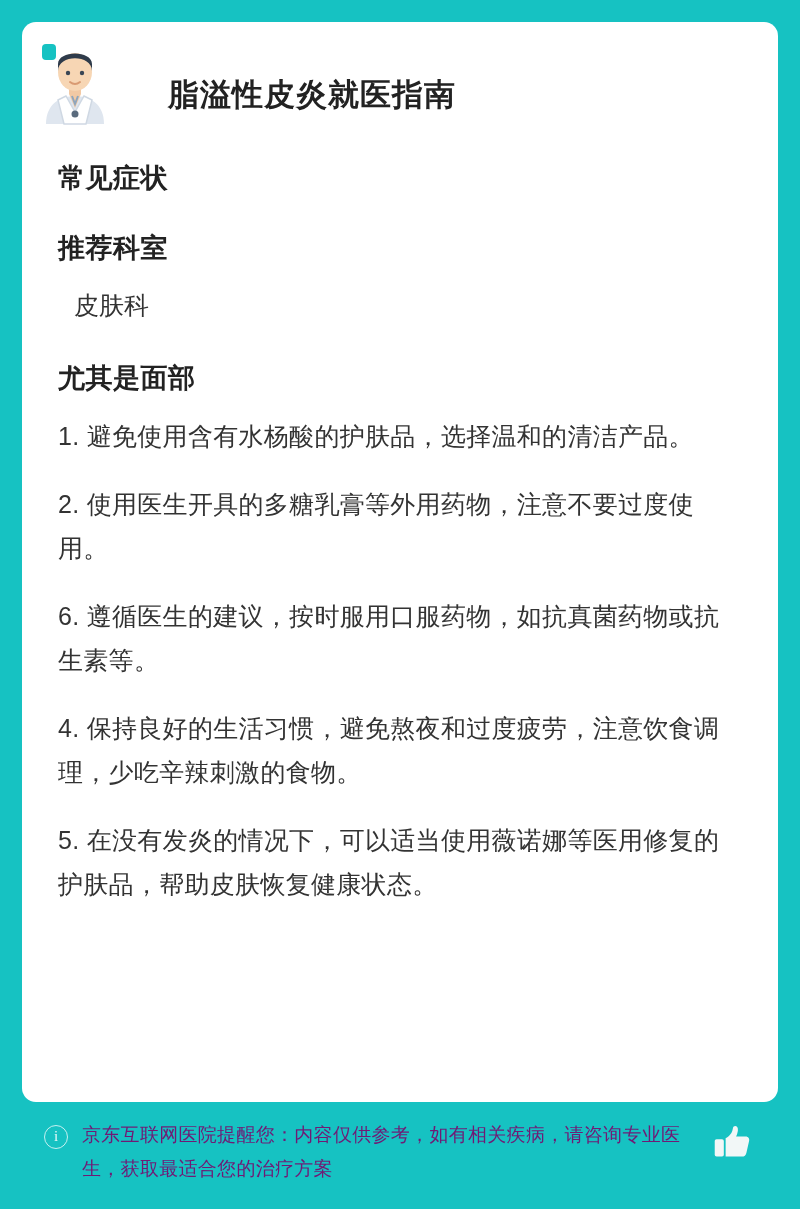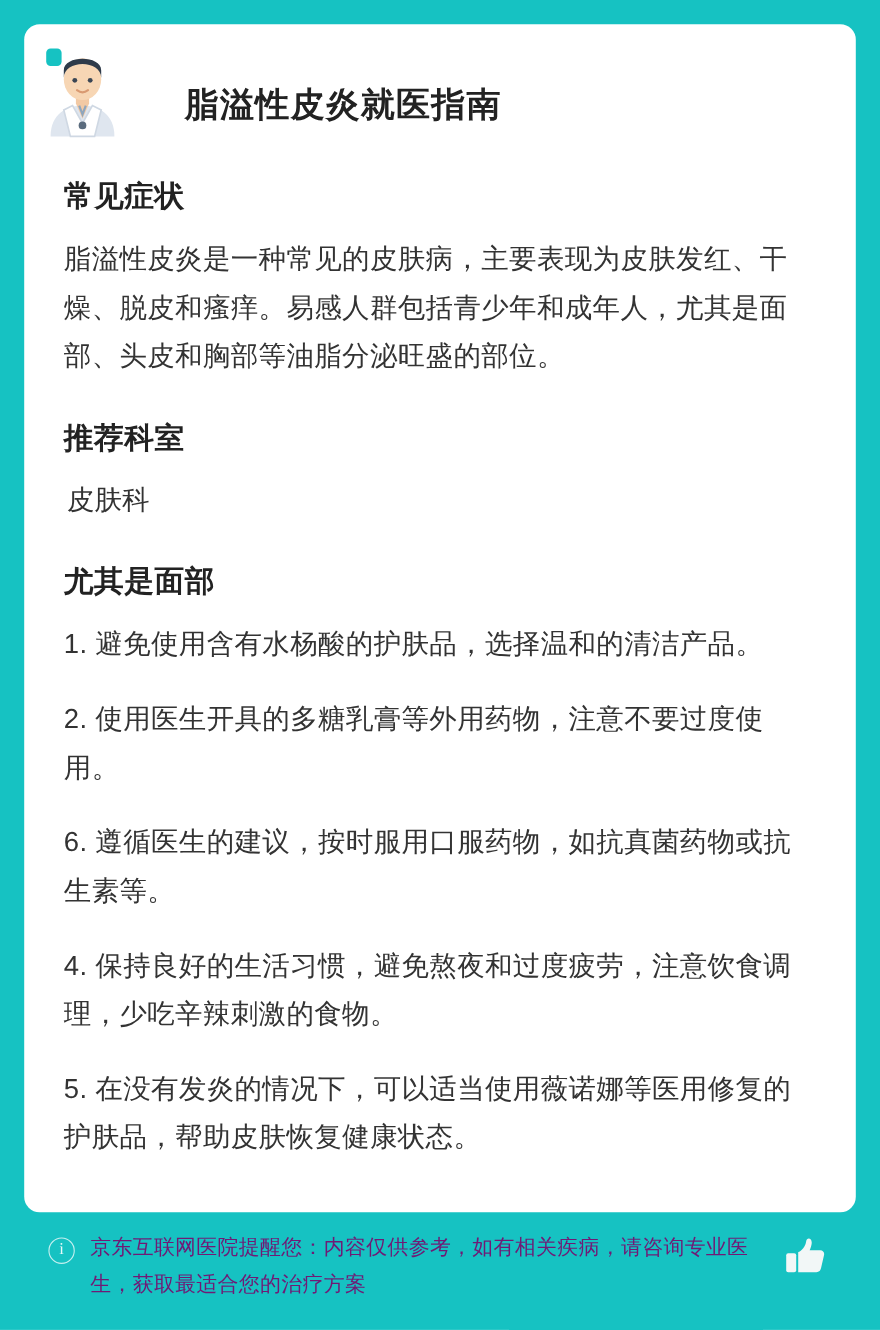--- a/index.html
+++ b/index.html
@@ -62,21 +62,21 @@
     font-size: 25px;
     line-height: 44px;
     color: #333333;
     margin: 0 0 6px 0;
     letter-spacing: 0.3px;
   }
   p.plain {
     font-size: 25px;
     line-height: 42px;
     color: #333333;
-    margin: 3px;
+    margin: 16px;
   }
   .list {
     margin-top: 8px;
   }
   .list p {
     font-size: 25px;
     line-height: 44px;
     color: #333333;
     margin: 0 0 24px 0;
     letter-spacing: 0.3px;
@@ -141,21 +141,20 @@
         <circle cx="39" cy="76" r="3.5" fill="#5a6b7d"></circle>
         <rect x="6" y="6" width="14" height="16" rx="4" fill="#16c2c2"></rect>
       </svg>
     </span>
 
     <h1 class="title">脂溢性皮炎就医指南</h1>
 
     <div class="content">
 
       <h2 class="first">常见症状</h2>
-      <p class="body">脂溢性皮炎是一种常见的皮肤病，主要表现为皮肤发红、干燥、脱皮和瘙痒。易感人群包括青少年和成年人，尤其是面部、头皮和胸部等油脂分泌旺盛的部位。</p>
 
       <h2>推荐科室</h2>
       <p class="plain">皮肤科</p>
 
       <h2>尤其是面部</h2>
       <div class="list">
         <p>1. 避免使用含有水杨酸的护肤品，选择温和的清洁产品。</p>
         <p>2. 使用医生开具的多糖乳膏等外用药物，注意不要过度使用。</p>
         <p>6. 遵循医生的建议，按时服用口服药物，如抗真菌药物或抗生素等。</p>
         <p>4. 保持良好的生活习惯，避免熬夜和过度疲劳，注意饮食调理，少吃辛辣刺激的食物。</p>

